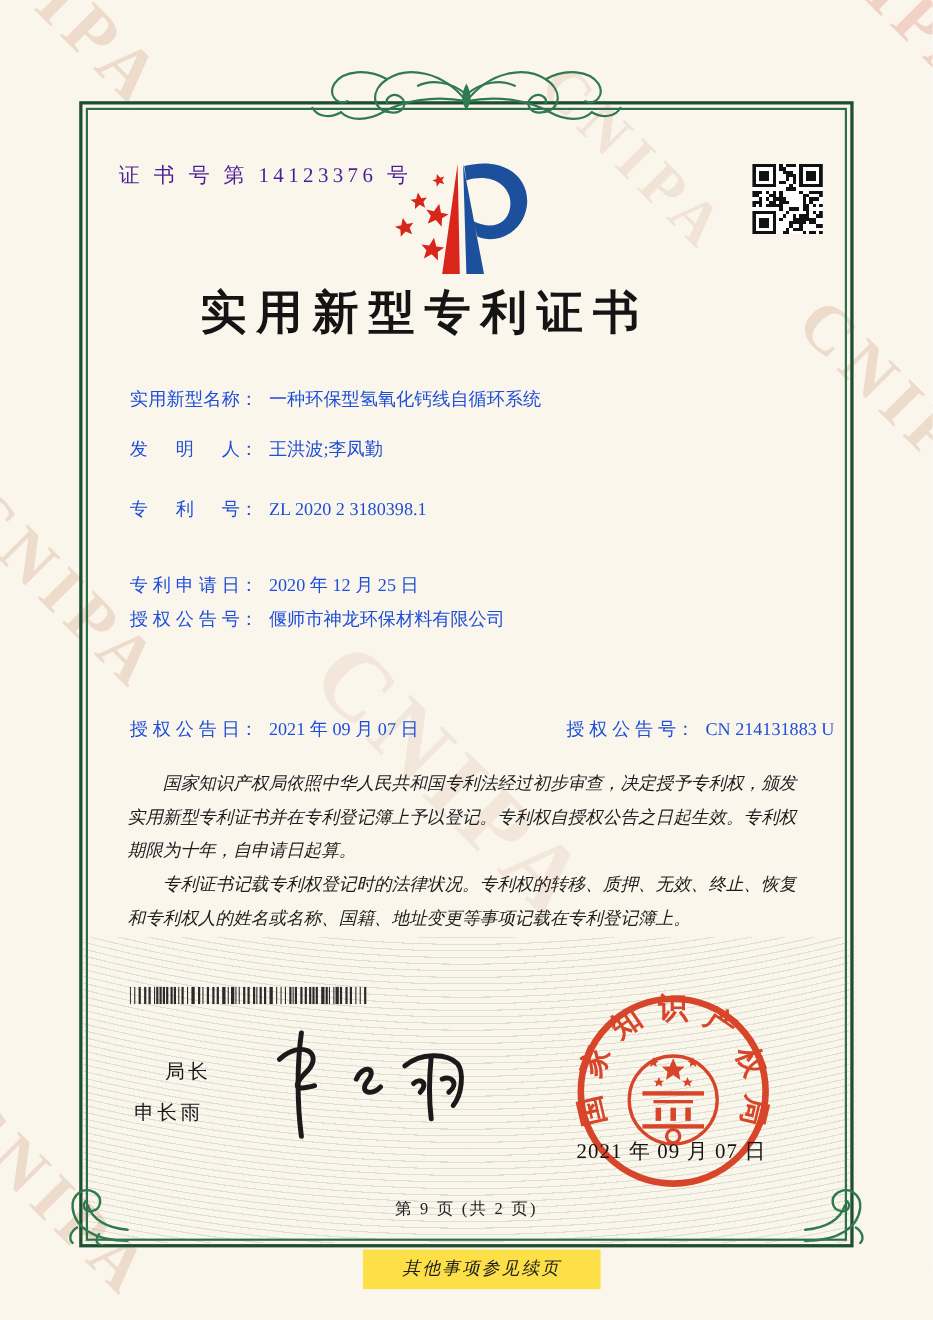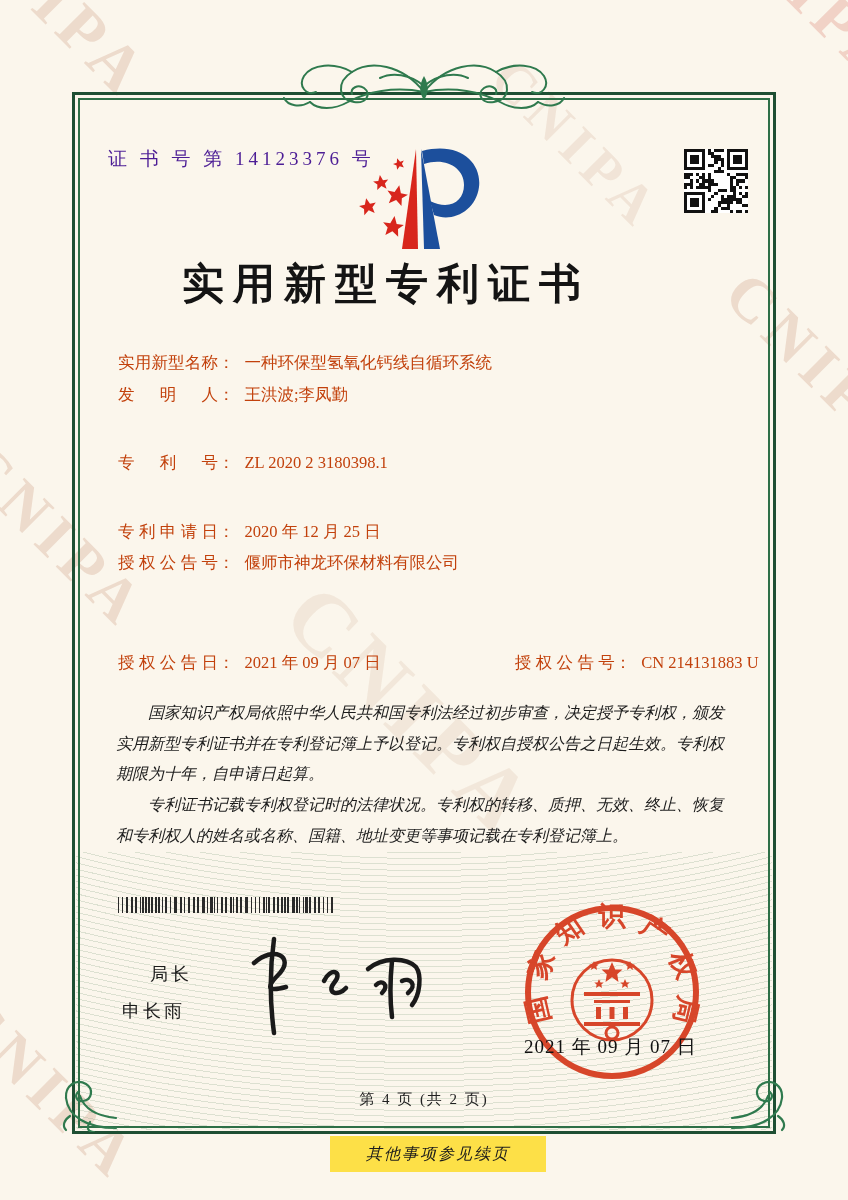--- a/index.html
+++ b/index.html
@@ -26,21 +26,21 @@
   .corner-bl{left:56px;top:1076px;}
   .corner-br{left:728px;top:1076px;transform:scaleX(-1);}
 
   .cert-no{position:absolute;left:108px;top:146px;font-size:19px;letter-spacing:4px;color:#4c1d95;z-index:2;}
   .logo{position:absolute;left:352px;top:143px;width:132px;height:112px;z-index:2;}
   .qr{position:absolute;left:684px;top:149px;width:64px;height:64px;z-index:2;}
 
   .title{position:absolute;left:0;top:256px;width:772px;text-align:center;
       font-size:42px;font-weight:bold;letter-spacing:9px;color:#141414;z-index:2;}
 
-  .field-row{position:absolute;left:118px;font-size:16.5px;color:#c2410c;z-index:2;white-space:nowrap;}
+  .field-row{position:absolute;left:118px;font-size:16.5px;color:#1d4ed8;z-index:2;white-space:nowrap;}
   .field-label{display:inline-block;width:100px;text-align:justify;text-align-last:justify;}
   .field-colon{margin-right:10px;}
   .field-second{margin-left:130px;}
 
   .body-text{position:absolute;left:116px;top:698px;width:618px;z-index:2;
       font-size:16px;line-height:1.92;color:#1c1c1c;font-style:italic;}
   .body-text p{margin:0;text-indent:2em;}
 
   .barcode{position:absolute;left:118px;top:897px;width:218px;height:16px;z-index:2;}
 
@@ -251,21 +251,21 @@
       <rect x="0" y="14" width="7" height="7" fill="#111"></rect>
       <rect x="1" y="15" width="5" height="5" fill="#fff"></rect>
       <rect x="2" y="16" width="3" height="3" fill="#111"></rect>
     </svg>
 
   <div class="title">实用新型专利证书</div>
 
   <div class="field-row" style="top:352px;">
     <span class="field-label">实用新型名称</span><span class="field-colon">：</span><span>一种环保型氢氧化钙线自循环系统</span>
   </div>
-  <div class="field-row" style="top:384px;">
+  <div class="field-row" style="top:398px;">
     <span class="field-label">发明人</span><span class="field-colon">：</span><span>王洪波;李凤勤</span>
   </div>
   <div class="field-row" style="top:452px;">
     <span class="field-label">专利号</span><span class="field-colon">：</span><span>ZL 2020 2 3180398.1</span>
   </div>
   <div class="field-row" style="top:521px;">
     <span class="field-label">专利申请日</span><span class="field-colon">：</span><span>2020 年 12 月 25 日</span>
   </div>
   <div class="field-row" style="top:552px;">
     <span class="field-label">授权公告号</span><span class="field-colon">：</span><span>偃师市神龙环保材料有限公司</span>
@@ -375,16 +375,16 @@
         <rect x="96" y="127" width="5" height="12"></rect>
         <rect x="109.5" y="127" width="5" height="12"></rect>
         <rect x="123" y="127" width="5" height="12"></rect>
         <rect x="84" y="142" width="56" height="4"></rect>
       </g>
       <circle cx="112" cy="153" r="6" fill="none" stroke="#d63d20" stroke-width="3"></circle>
     </g>
   </svg>
   <div class="seal-date">2021 年 09 月 07 日</div>
 
-  <div class="page-info">第 4 页 (共 2 页)</div>
+  <div class="page-info">第 9 页 (共 2 页)</div>
   <div class="note-box">其他事项参见续页</div>
 
 </div>
 
 </body></html>

